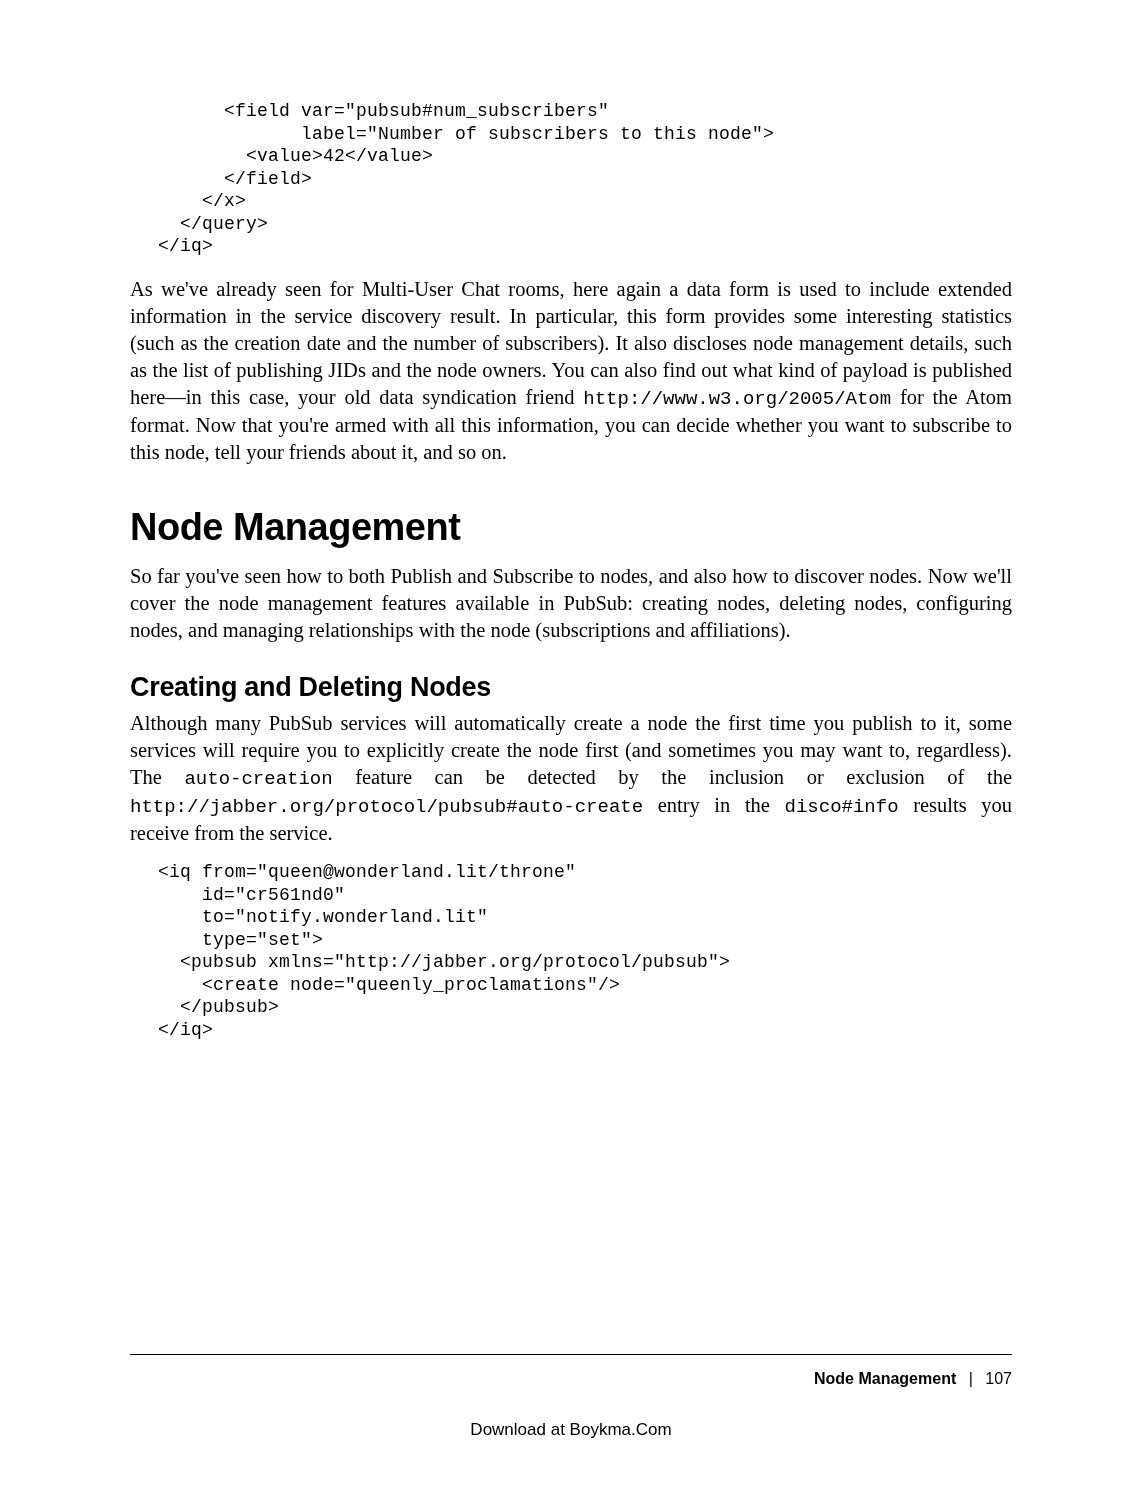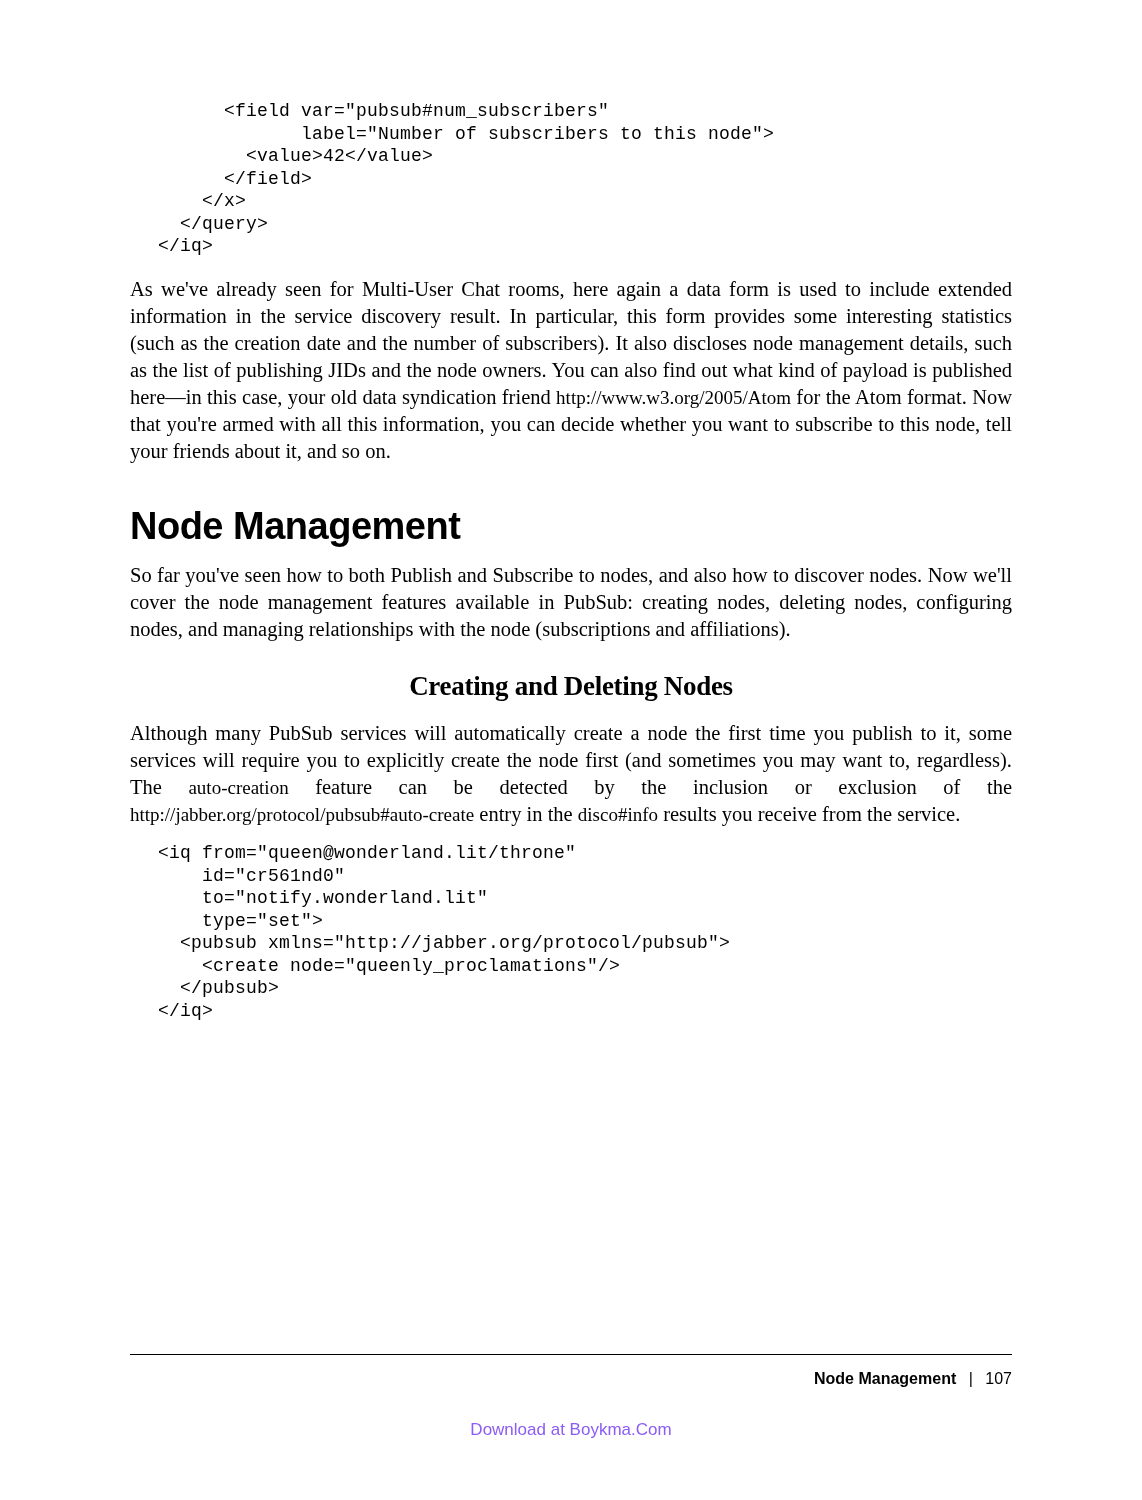--- a/index.html
+++ b/index.html
@@ -25,37 +25,36 @@
     margin: 0 0 18px 28px;
     letter-spacing: 0.2px;
   }
   .para {
     font-size: 20.5px;
     line-height: 1.32;
     text-align: justify;
     margin: 0 0 14px 0;
   }
   .mono {
-    font-family: Liberation Serif, serif;
+    font-family: Liberation Mono, monospace;
     font-size: 19px;
   }
   h1.section {
     font-family: 'Segoe UI Semibold', 'Helvetica Neue', Arial, sans-serif;
     font-weight: 700;
     font-size: 38px;
     margin: 40px 0 14px 0;
     letter-spacing: -0.5px;
   }
   h2.subsection {
-    font-family: Liberation Serif, serif;
+    font-family: Liberation Sans, sans-serif;
     font-weight: 700;
     font-size: 27px;
-    margin: 28px 0 18px 0;
+    margin: 28px 0 7px 0;
     letter-spacing: -0.3px;
-    text-align: center;
   }
   .footer-rule {
     position: absolute;
     left: 130px;
     right: 130px;
     bottom: 145px;
     border-top: 1px solid #000;
   }
   .footer-text {
     position: absolute;
@@ -75,21 +74,21 @@
     font-weight: 400;
   }
   .dl-line {
     position: absolute;
     left: 0;
     right: 0;
     bottom: 60px;
     text-align: center;
     font-family: Arial, Helvetica, sans-serif;
     font-size: 17px;
-    color: #8b5cf6;
+    color: #000000;
   }
 </style>
 </head>
 <body>
 
 <div class="page">
 
   <pre class="code">      &lt;field var="pubsub#num_subscribers"
              label="Number of subscribers to this node"&gt;
         &lt;value&gt;42&lt;/value&gt;

